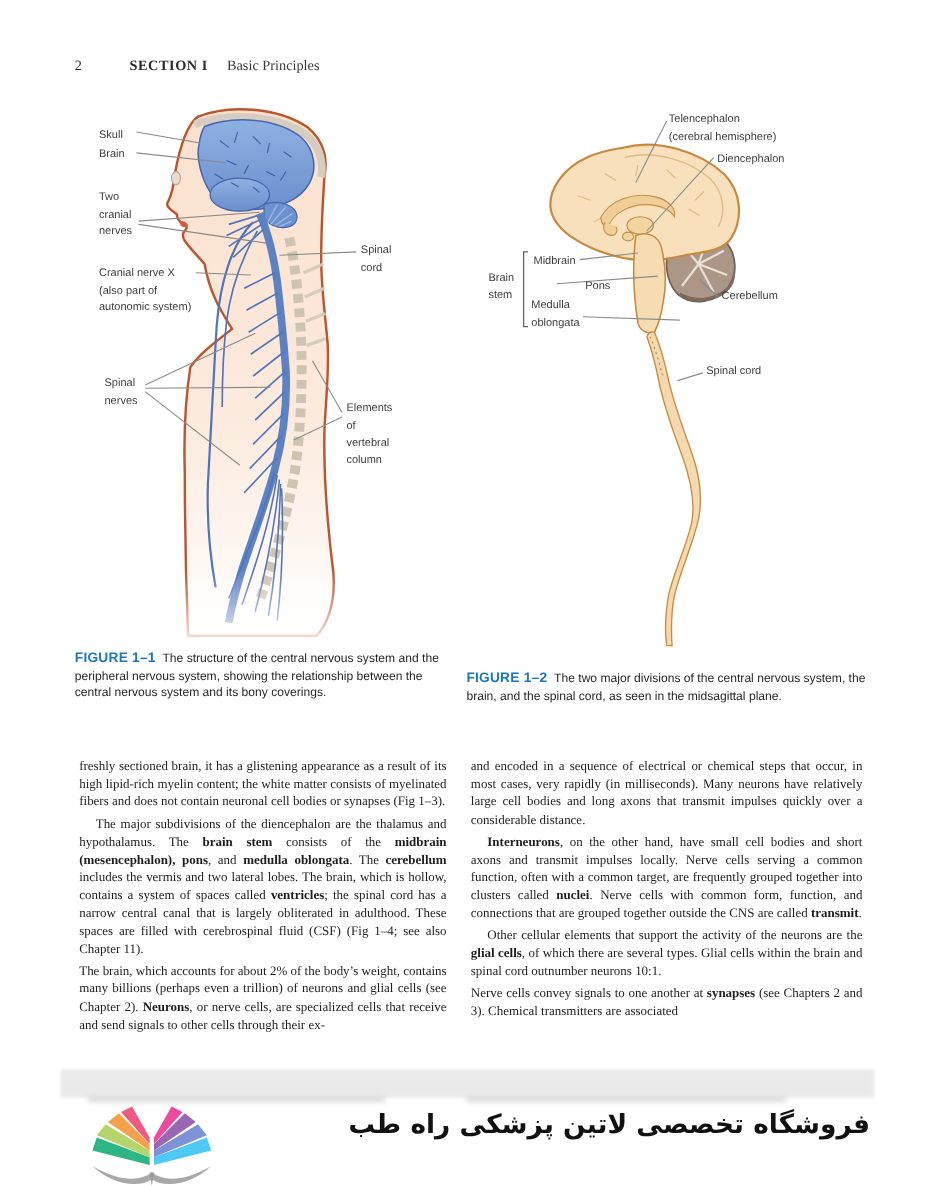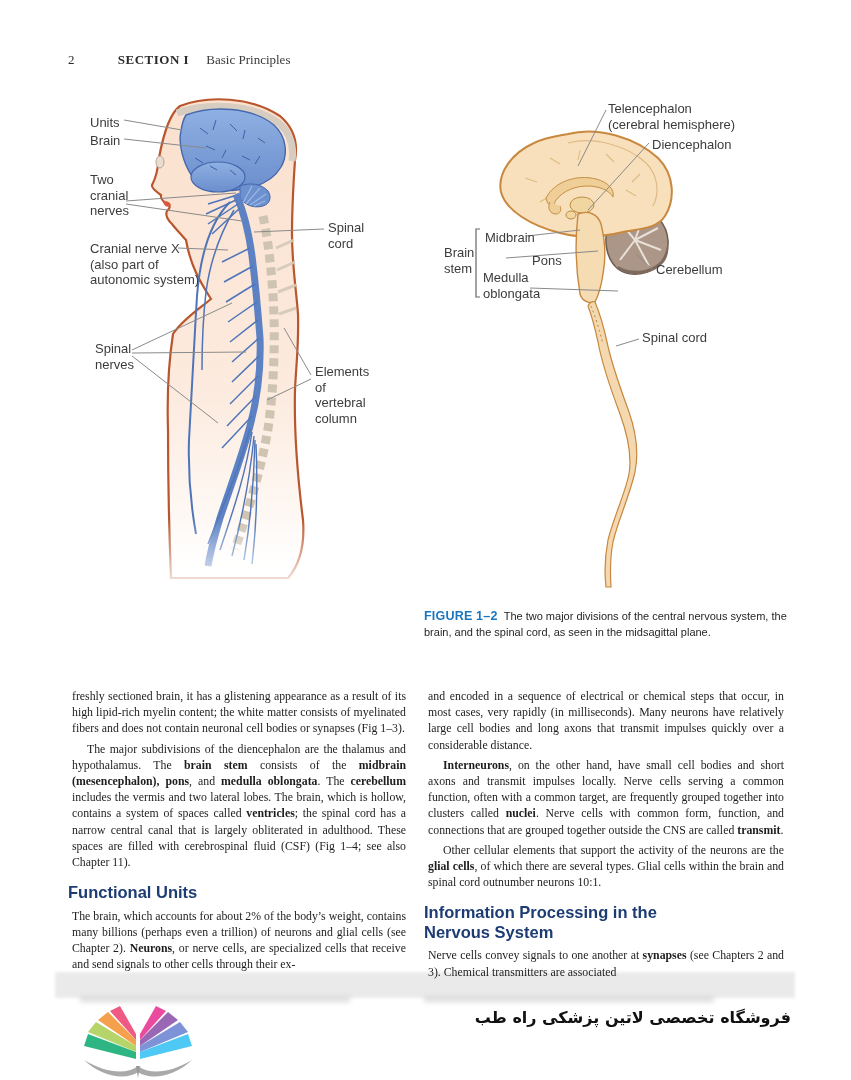--- a/index.html
+++ b/index.html
@@ -7,41 +7,41 @@
         font-family:"Liberation Sans",sans-serif;}
   
   .pghead{position:absolute;left:68px;top:52px;font-family:"Liberation Serif",serif;
           font-size:13px;color:#2b2b2b;}
   .pghead .num{margin-right:40px;}
   .pghead .sec{font-weight:bold;letter-spacing:.5px;margin-right:14px;}
   .pghead .sect{color:#3a3a3a;}
   
   .fig{position:absolute;}
   .fig svg{position:absolute;left:0;top:0;}
-  .figlabel{position:absolute;font-size:13px;line-height:15.5px;color:#3c3c3c;
+  .figlabel{position:absolute;font-size:10px;line-height:15.5px;color:#3c3c3c;
             white-space:pre-line;z-index:3;}
   
   .caption{position:absolute;font-size:11px;line-height:15.5px;color:#262626;}
   .caption .flabel{color:#1b76bd;font-weight:bold;font-size:12.5px;letter-spacing:.2px;}
   
   .col{position:absolute;top:684px;height:318px;overflow:hidden;z-index:2;
        font-family:"Liberation Serif",serif;font-size:11.8px;line-height:16.2px;
        color:#1d1d1d;text-align:justify;}
   .col p{margin:4px;}
   .col p.indent{text-indent:15px;}
   h2.subhead{font-family:"Liberation Sans",sans-serif;font-weight:bold;color:#1d3c74;
              font-size:16.5px;line-height:1.18;margin:13px 0 5px 0;white-space:pre-line;}
   
   .grayband{position:absolute;left:55px;top:972px;width:740px;height:26px;
             background:#cfcfcf;opacity:.42;filter:blur(1.5px);z-index:1;}
   .remnant{position:absolute;height:5px;background:#b5b5b5;filter:blur(2.5px);
            opacity:.5;z-index:1;}
   
   .brandline{position:absolute;right:60px;top:1008px;direction:rtl;
-             font-family:"DejaVu Sans",sans-serif;font-weight:bold;font-size:16px;
+             font-family:"DejaVu Sans",sans-serif;font-weight:bold;font-size:24px;
              color:#111;z-index:4;}
   .weburl{position:absolute;right:56px;top:1040px;font-weight:bold;font-size:26px;
           letter-spacing:6px;color:#111;font-family:"DejaVu Sans",sans-serif;z-index:4;}
   .weburl .grn{color:#4bae47;}
   .leader{stroke:#8a8a8a;stroke-width:1;fill:none;}
 </style>
 </head>
 <body>
 
 <div class="page">
@@ -145,21 +145,21 @@
         <path d="M118,150 L168,152"></path>
         <path d="M72,252 L172,205"></path>
           <path d="M72,255 L186,254"></path>
           <path d="M72,258 L158,325"></path>
         <path d="M264,131 L194,134"></path>
         <path d="M251,277 L224,230"></path>
           <path d="M251,281 L207,302"></path>
       </g>
       <rect x="0" y="420" width="370" height="74" fill="url(#fadewhite)"></rect>
     </svg>
-    <div class="figlabel" style="left:30px;top:17px;">Units</div>
+    <div class="figlabel" style="left:30px;top:17px;">Skull</div>
     <div class="figlabel" style="left:30px;top:35px;">Brain</div>
     <div class="figlabel" style="left:30px;top:74px;">Two
 cranial
 nerves</div>
     <div class="figlabel" style="left:30px;top:143px;">Cranial nerve X
 (also part of
 autonomic system)</div>
     <div class="figlabel" style="left:35px;top:243px;">Spinal
 nerves</div>
     <div class="figlabel" style="left:268px;top:122px;">Spinal
@@ -227,40 +227,40 @@
     <div class="figlabel" style="left:55px;top:132px;">Midbrain</div>
     <div class="figlabel" style="left:55px;top:155px;padding-left:47px;">Pons</div>
     <div class="figlabel" style="left:53px;top:172px;">Medulla
 oblongata</div>
     <div class="figlabel" style="left:14px;top:147px;">Brain
 stem</div>
     <div class="figlabel" style="left:226px;top:164px;">Cerebellum</div>
     <div class="figlabel" style="left:212px;top:232px;">Spinal cord</div>
   </div>
 
+  <div class="caption" style="left:68px;top:591px;width:352px;">
+    <span class="flabel">FIGURE 1–1</span>&nbsp;&nbsp;<span>The structure of the central nervous system and the peripheral nervous system, showing the relationship between the central nervous system and its bony coverings.</span>
+  </div>
   <div class="caption" style="left:424px;top:609px;width:368px;">
     <span class="flabel">FIGURE 1–2</span>&nbsp;&nbsp;<span>The two major divisions of the central nervous system, the brain, and the spinal cord, as seen in the midsagittal plane.</span>
   </div>
 
   <div class="grayband"></div>
   <div class="remnant" style="left:80px;top:997px;width:270px;"></div>
   <div class="remnant" style="left:424px;top:997px;width:290px;"></div>
 
   <div class="col" style="left:68px;width:342px;">
     <p>freshly sectioned brain, it has a glistening appearance as a result of its high lipid-rich myelin content; the white matter consists of myelinated fibers and does not contain neuronal cell bodies or synapses (Fig 1–3).</p>
     <p class="indent">The major subdivisions of the diencephalon are the thalamus and hypothalamus. The <b>brain stem</b> consists of the <b>midbrain (mesencephalon), pons</b>, and <b>medulla oblongata</b>. The <b>cerebellum</b> includes the vermis and two lateral lobes. The brain, which is hollow, contains a system of spaces called <b>ventricles</b>; the spinal cord has a narrow central canal that is largely obliterated in adulthood. These spaces are filled with cerebrospinal fluid (CSF) (Fig 1–4; see also Chapter 11).</p>
-    <h2 class="subhead">Functional Units</h2>
     <p>The brain, which accounts for about 2% of the body’s weight, contains many billions (perhaps even a trillion) of neurons and glial cells (see Chapter 2). <b>Neurons</b>, or nerve cells, are specialized cells that receive and send signals to other cells through their ex-</p>
   </div>
   <div class="col" style="left:424px;width:364px;">
     <p>and encoded in a sequence of electrical or chemical steps that occur, in most cases, very rapidly (in milliseconds). Many neurons have relatively large cell bodies and long axons that transmit impulses quickly over a considerable distance.</p>
     <p class="indent"><b>Interneurons</b>, on the other hand, have small cell bodies and short axons and transmit impulses locally. Nerve cells serving a common function, often with a common target, are frequently grouped together into clusters called <b>nuclei</b>. Nerve cells with common form, function, and connections that are grouped together outside the CNS are called <b>transmit</b>.</p>
     <p class="indent">Other cellular elements that support the activity of the neurons are the <b>glial cells</b>, of which there are several types. Glial cells within the brain and spinal cord outnumber neurons 10:1.</p>
-    <h2 class="subhead">Information Processing in the
-Nervous System</h2>
     <p>Nerve cells convey signals to one another at <b>synapses</b> (see Chapters 2 and 3). Chemical transmitters are associated</p>
   </div>
 
   <svg style="position:absolute;left:76px;top:1002px;z-index:4;" width="124" height="78" viewBox="0 0 124 78">
     <polygon points="60,57 8,44 12,32 60,50" fill="#2eb584"></polygon>
     <polygon points="60,50 12,30 20,20 60,44" fill="#b5d56a"></polygon>
     <polygon points="60,44 22,18 32,10 60,38" fill="#f5a04c"></polygon>
     <polygon points="60,38 34,9 44,4 60,32" fill="#ef5a84"></polygon>
     <polygon points="64,57 116,44 112,32 64,50" fill="#4ec9f5"></polygon>
     <polygon points="64,50 112,30 104,20 64,44" fill="#7e92d8"></polygon>

